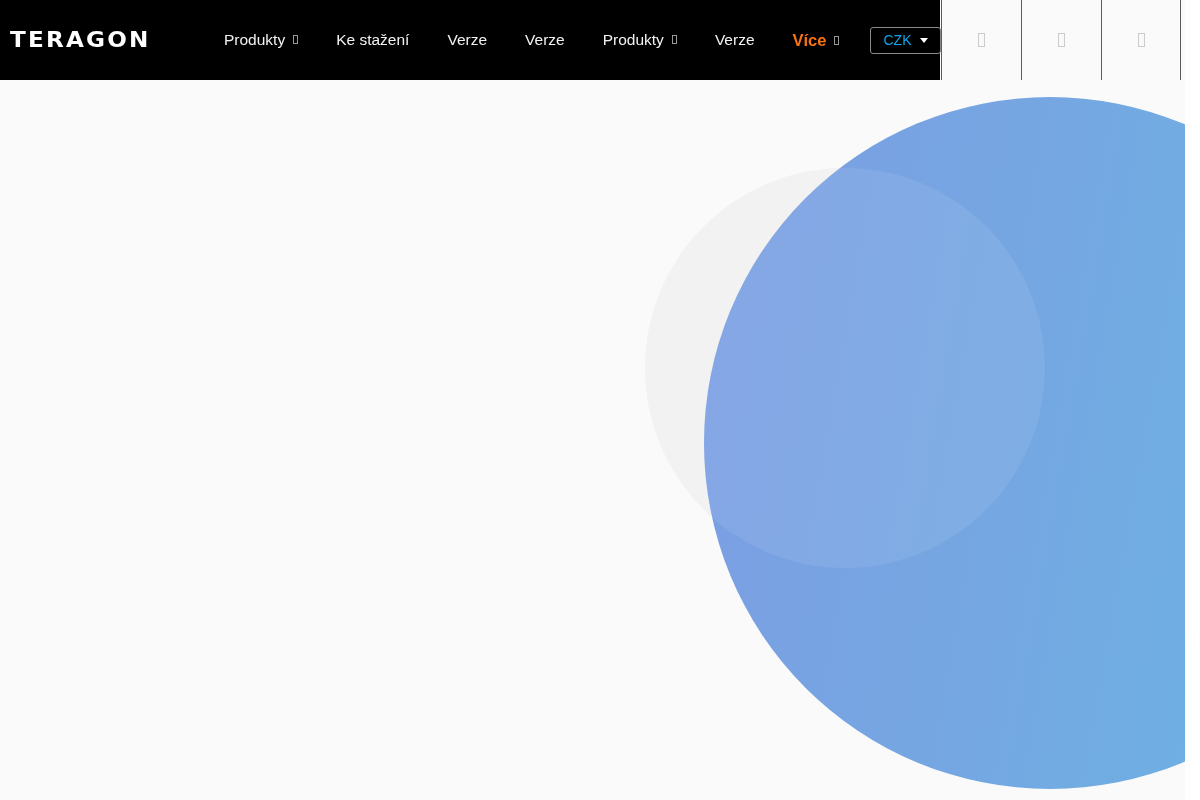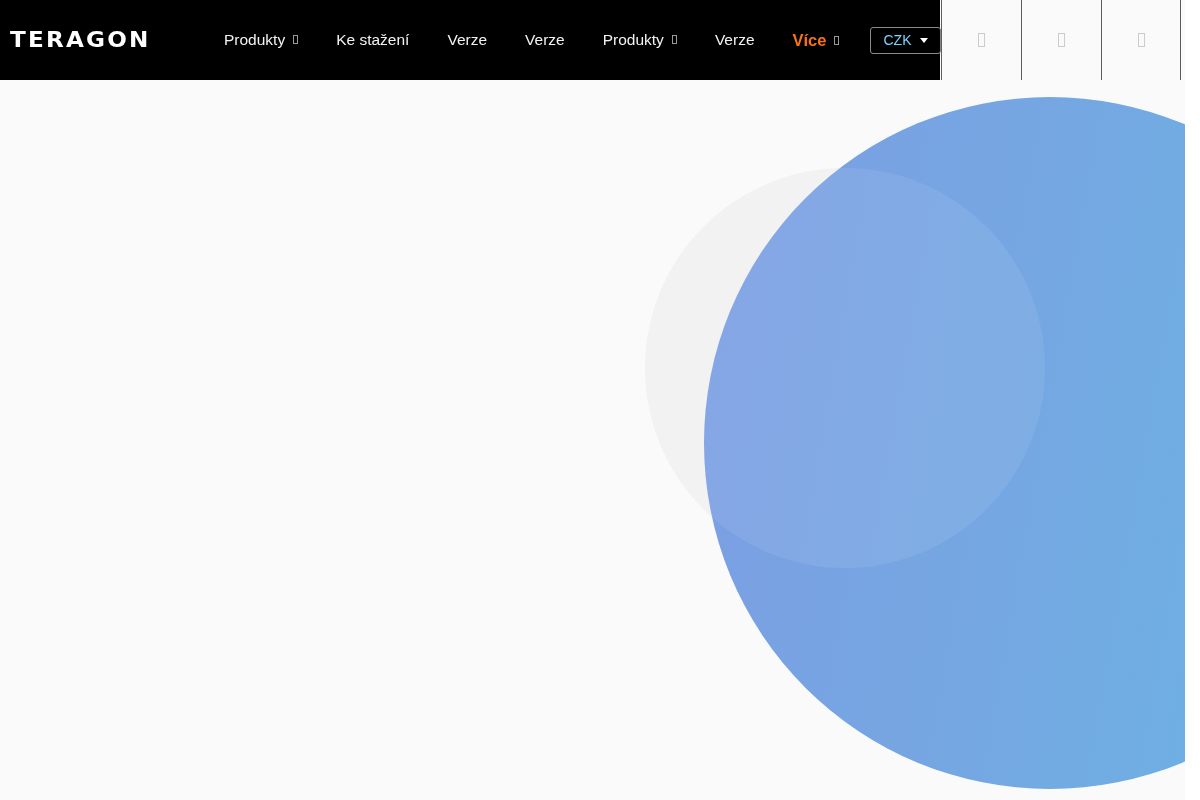--- a/index.html
+++ b/index.html
@@ -82,21 +82,21 @@
   .currency-btn {
     margin-left: 31px;
     height: 27px;
     padding: 0 12px;
     border: 1px solid #8a8a8a;
     border-radius: 3px;
     background: transparent;
     display: inline-flex;
     align-items: center;
     gap: 9px;
-    color: #7dd3fc;
+    color: #0ea5e9;
     font-size: 14px;
     font-family: "Liberation Sans", sans-serif;
     cursor: pointer;
   }
   .caret-down {
     width: 0; height: 0;
     border-left: 4px solid transparent;
     border-right: 4px solid transparent;
     border-top: 5px solid #ffffff;
   }

